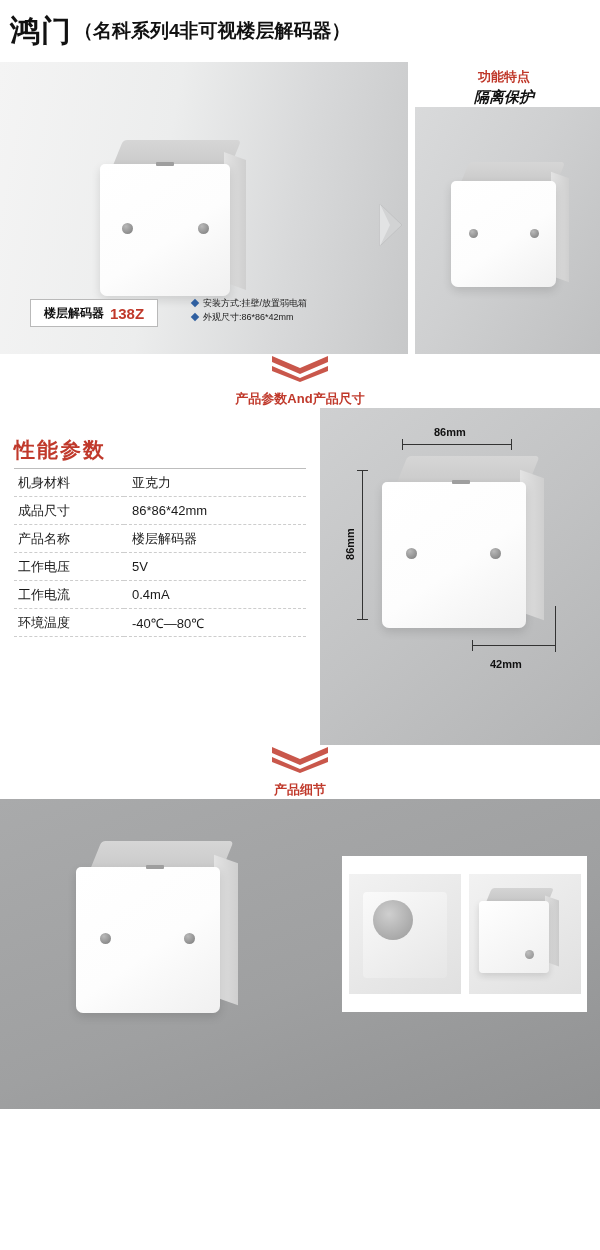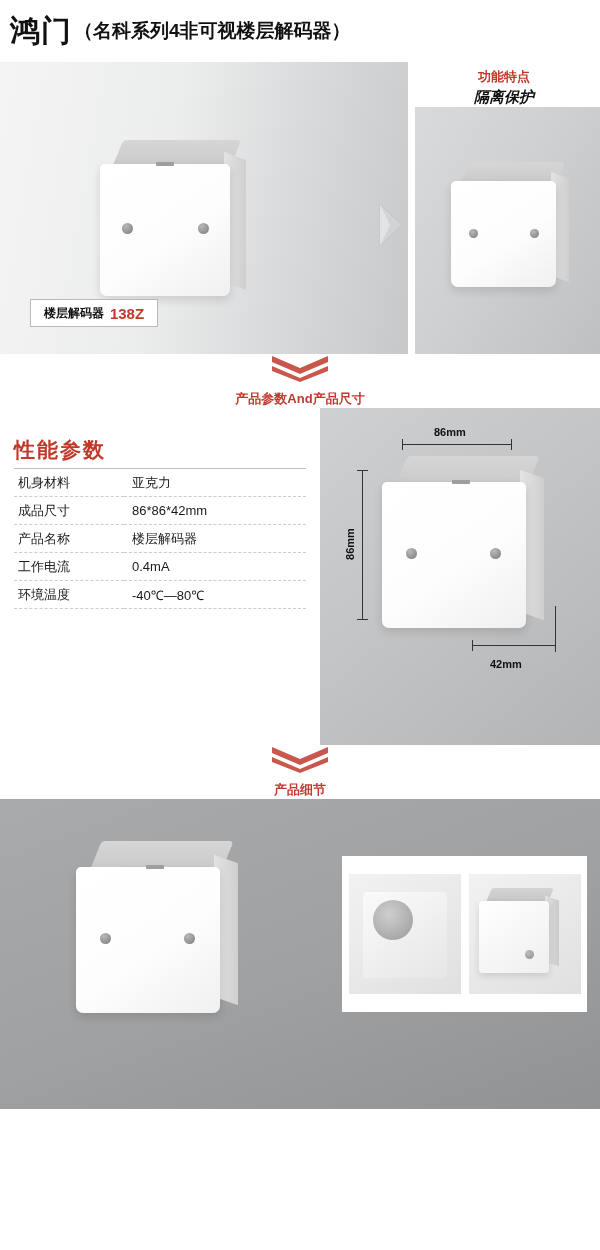--- a/index.html
+++ b/index.html
@@ -272,20 +272,30 @@
       <div class="dev-notch" style="left:68px; top:22px; width:18px; height:4px;"></div>
       <div class="dev-hole" style="left:34px; top:83px; width:11px; height:11px;"></div>
       <div class="dev-hole" style="left:110px; top:83px; width:11px; height:11px;"></div>
     </div>
 
     <div class="hero-label">
       <span class="l-name">楼层解码器</span>
       <span class="l-code">138Z</span>
     </div>
 
+    <div class="hero-bullets">
+      <div class="bullet-row">
+        <span class="diamond"></span>
+        <span>安装方式:挂壁/放置弱电箱</span>
+      </div>
+      <div class="bullet-row">
+        <span class="diamond"></span>
+        <span>外观尺寸:86*86*42mm</span>
+      </div>
+    </div>
   </div>
 
   <svg class="hero-arrow" viewBox="0 0 26 46">
     <polygon points="2,2 24,23 2,44" fill="#d2d3d4" stroke="#c2c3c4" stroke-width="1"></polygon>
     <polygon points="2,2 12,23 2,44" fill="#e2e3e4"></polygon>
   </svg>
 
   <div class="hero-right">
     <div class="feature-title">功能特点</div>
     <div class="feature-sub">隔离保护</div>
@@ -318,20 +328,24 @@
         <td class="k">机身材料</td>
         <td class="v">亚克力</td>
       </tr>
       <tr>
         <td class="k">成品尺寸</td>
         <td class="v">86*86*42mm</td>
       </tr>
       <tr>
         <td class="k">产品名称</td>
         <td class="v">楼层解码器</td>
+      </tr>
+      <tr>
+        <td class="k">工作电压</td>
+        <td class="v">5V</td>
       </tr>
       <tr>
         <td class="k">工作电流</td>
         <td class="v">0.4mA</td>
       </tr>
       <tr>
         <td class="k">环境温度</td>
         <td class="v">-40℃—80℃</td>
       </tr>
     </tbody>

